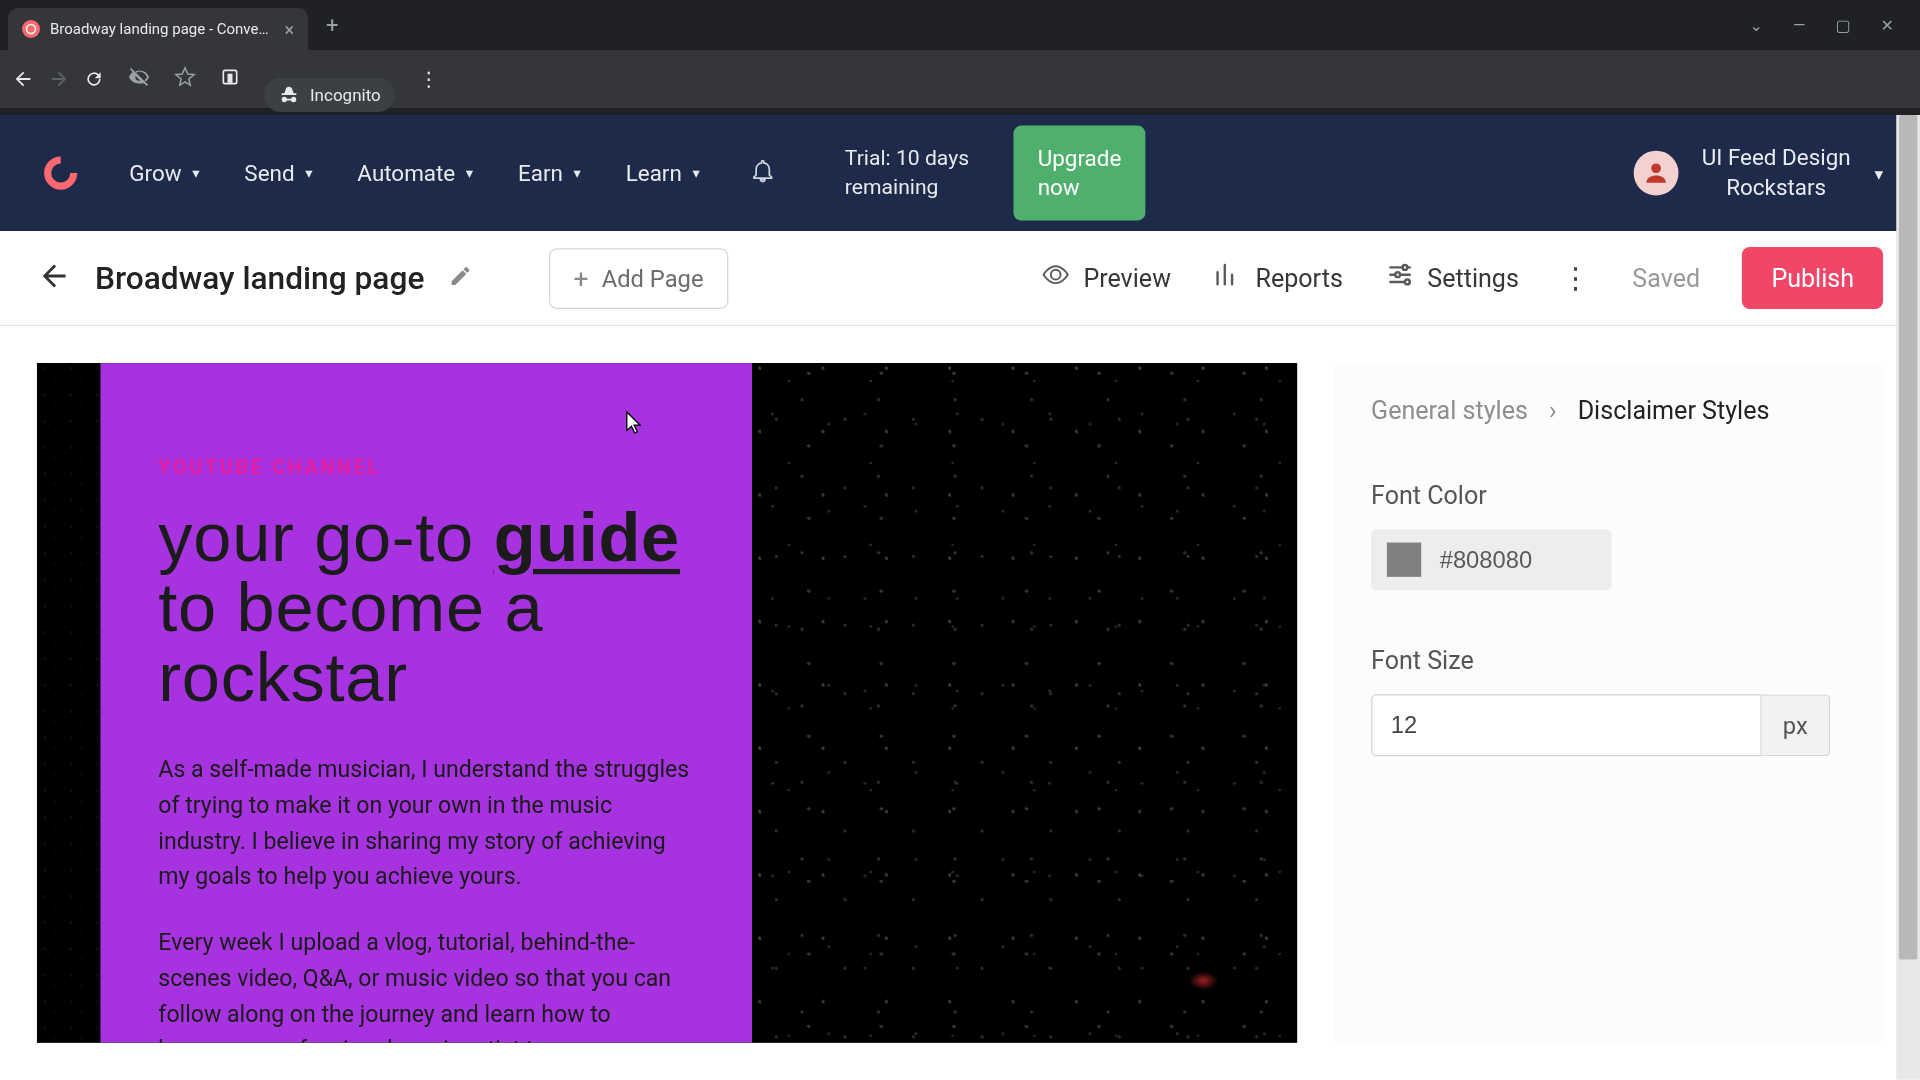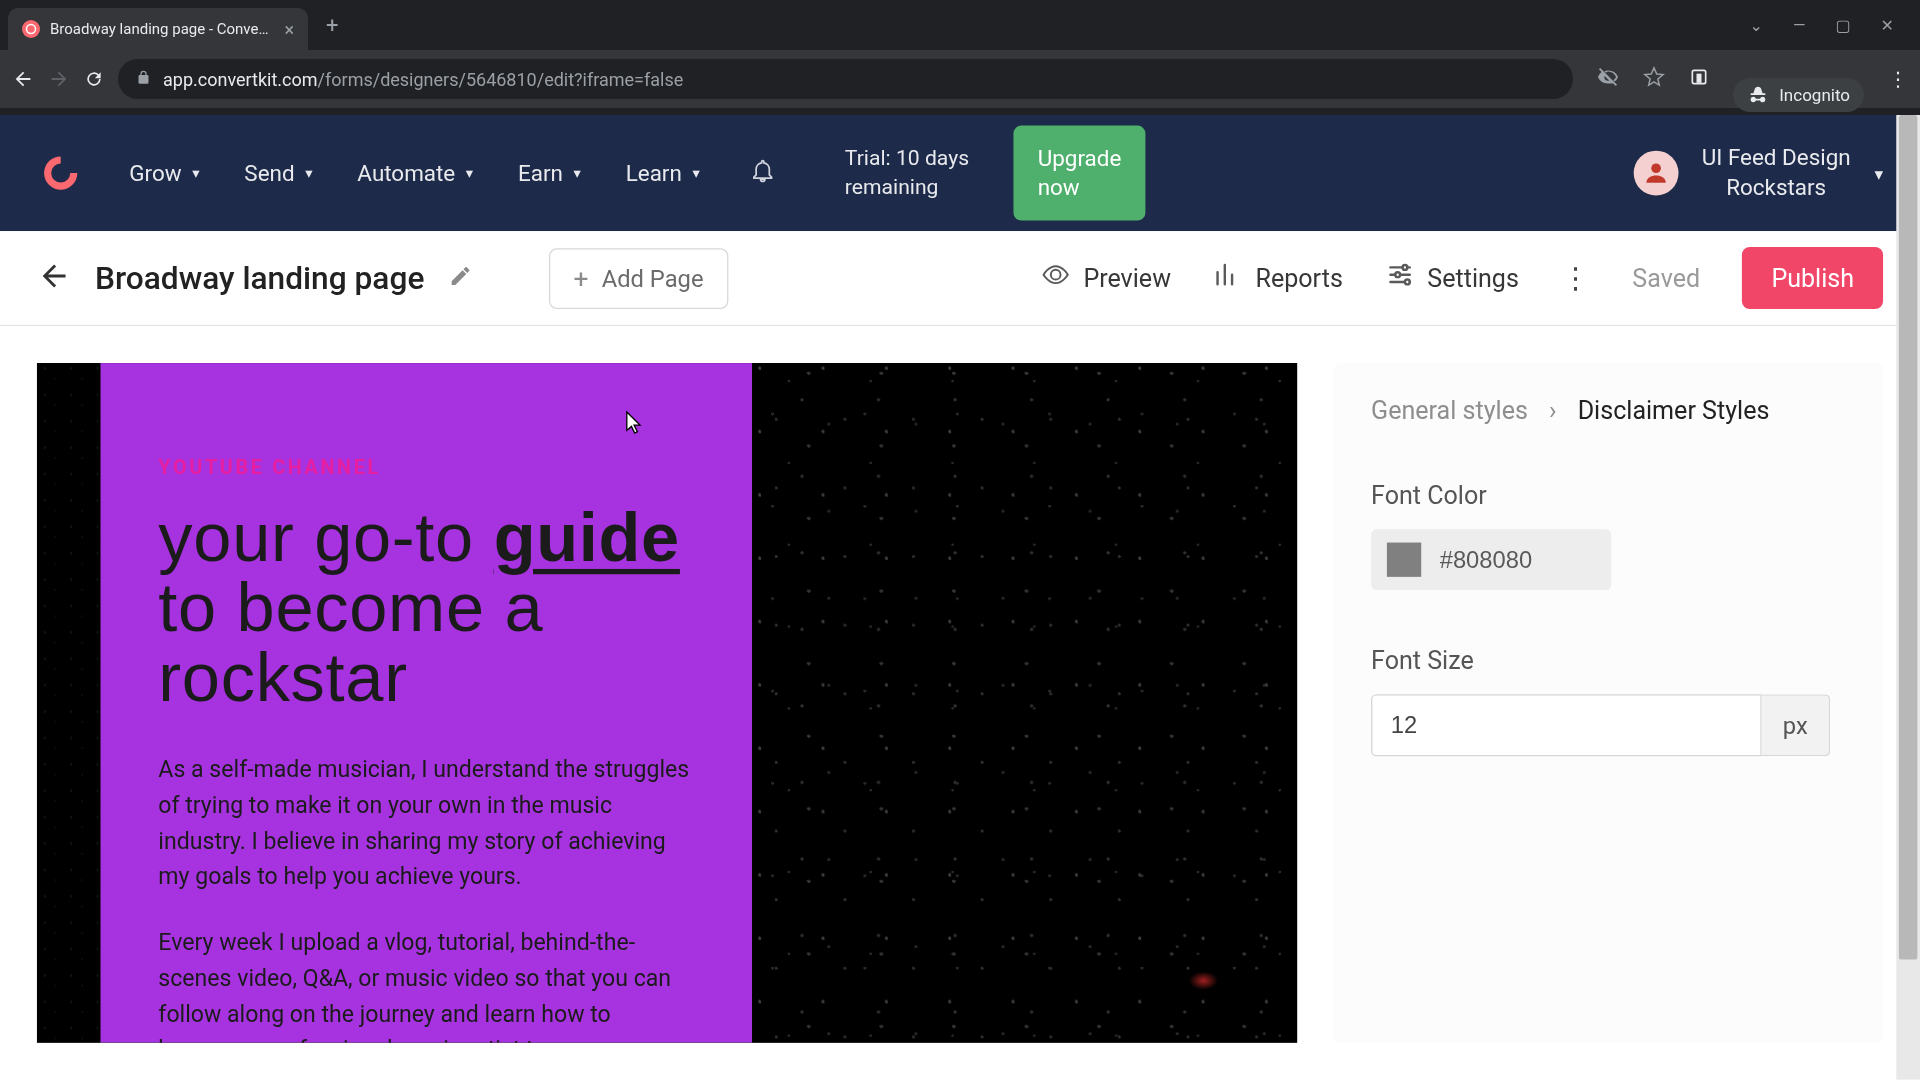--- a/index.html
+++ b/index.html
@@ -138,26 +138,20 @@
     <span class="nav-btn disabled">
         <svg width="22" height="22" viewBox="0 0 24 24">
           <path d="M4 13h12.2l-5.6 5.6L12 20l8-8-8-8-1.4 1.4L16.2 11H4z" fill="#9aa0a6"></path>
         </svg>
       </span>
     <span class="nav-btn">
         <svg width="20" height="20" viewBox="0 0 24 24">
           <path d="M17.65 6.35A8 8 0 1 0 20 12h-2a6 6 0 1 1-1.76-4.24L13 11h7V4z" fill="#e8eaed"></path>
         </svg>
       </span>
-    <div class="url-field">
-      <span class="lock"><svg width="15" height="15" viewBox="0 0 24 24">
-            <path d="M18 8h-1V6a5 5 0 0 0-10 0v2H6a2 2 0 0 0-2 2v10a2 2 0 0 0 2 2h12a2 2 0 0 0 2-2V10a2 2 0 0 0-2-2zM9 6a3 3 0 0 1 6 0v2H9z" fill="#9aa0a6"></path>
-          </svg></span>
-      <span class="url-text"><span class="host">app.convertkit.com</span><span>/forms/designers/5646810/edit?iframe=false</span></span>
-    </div>
     <div class="addr-right">
       <span><svg width="22" height="22" viewBox="0 0 24 24">
             <path d="M12 6a9.8 9.8 0 0 1 8.8 6 9.8 9.8 0 0 1-3 3.6l1.4 1.4A11.8 11.8 0 0 0 23 12a11.8 11.8 0 0 0-11-7 11.6 11.6 0 0 0-4 .7l1.6 1.6A9.6 9.6 0 0 1 12 6zM2.1 3.5 3.5 2.1l18.4 18.4-1.4 1.4-3.2-3.2A11.6 11.6 0 0 1 12 19 11.8 11.8 0 0 1 1 12a11.8 11.8 0 0 1 4-5.5zM12 16a4 4 0 0 0 1.3-.2l-5-5A4 4 0 0 0 8 12a4 4 0 0 0 4 4z" fill="#9aa0a6"></path>
           </svg></span>
       <span><svg width="22" height="22" viewBox="0 0 24 24">
             <path d="M12 17.3 6.2 21l1.6-6.8L2 9.3l7-.6L12 2l3 6.7 7 .6-5.8 4.9L17.8 21z" fill="none" stroke="#9aa0a6" stroke-width="1.6"></path>
           </svg></span>
       <span><svg width="20" height="20" viewBox="0 0 24 24">
             <rect x="4" y="4" width="16" height="16" rx="2" fill="none" stroke="#e8eaed" stroke-width="2"></rect>
             <rect x="9" y="8" width="6" height="11" fill="#e8eaed"></rect>

